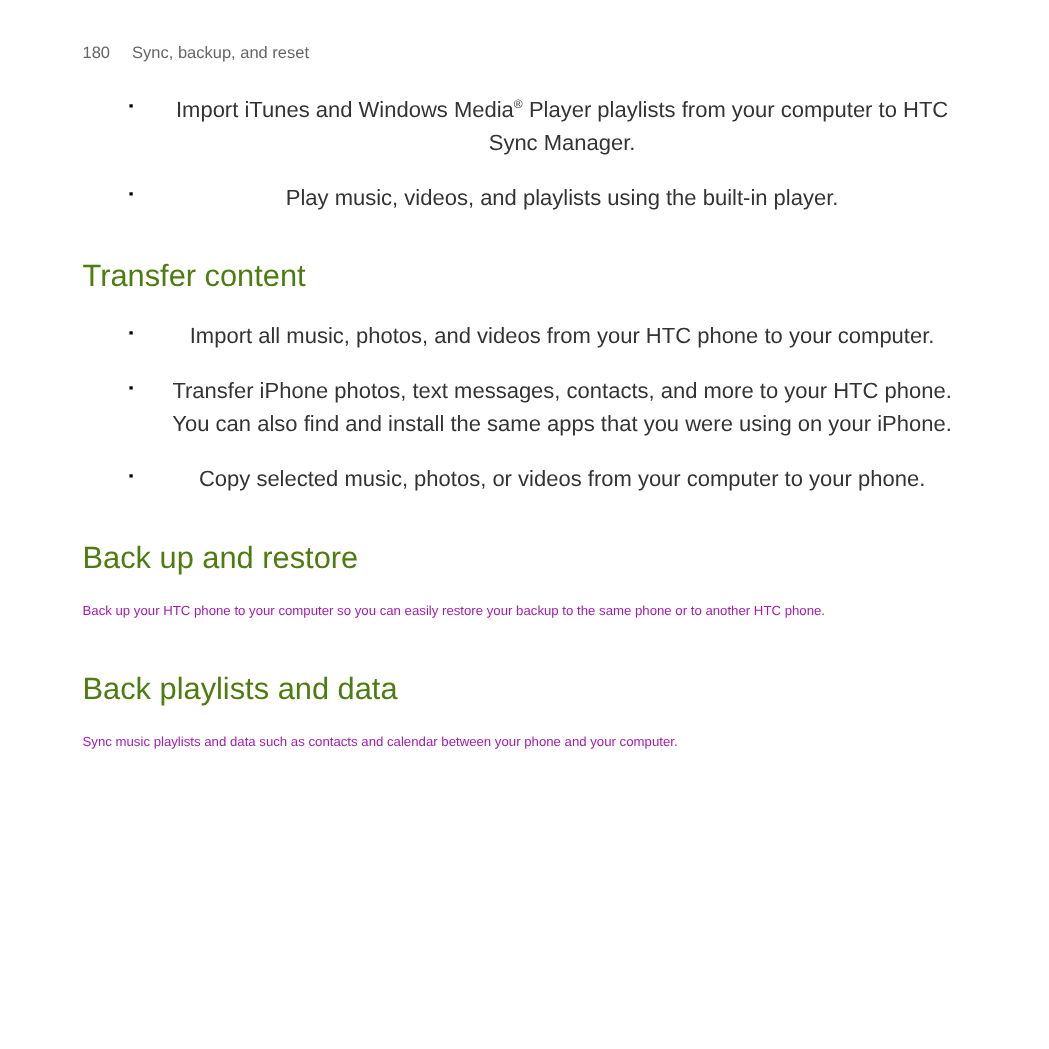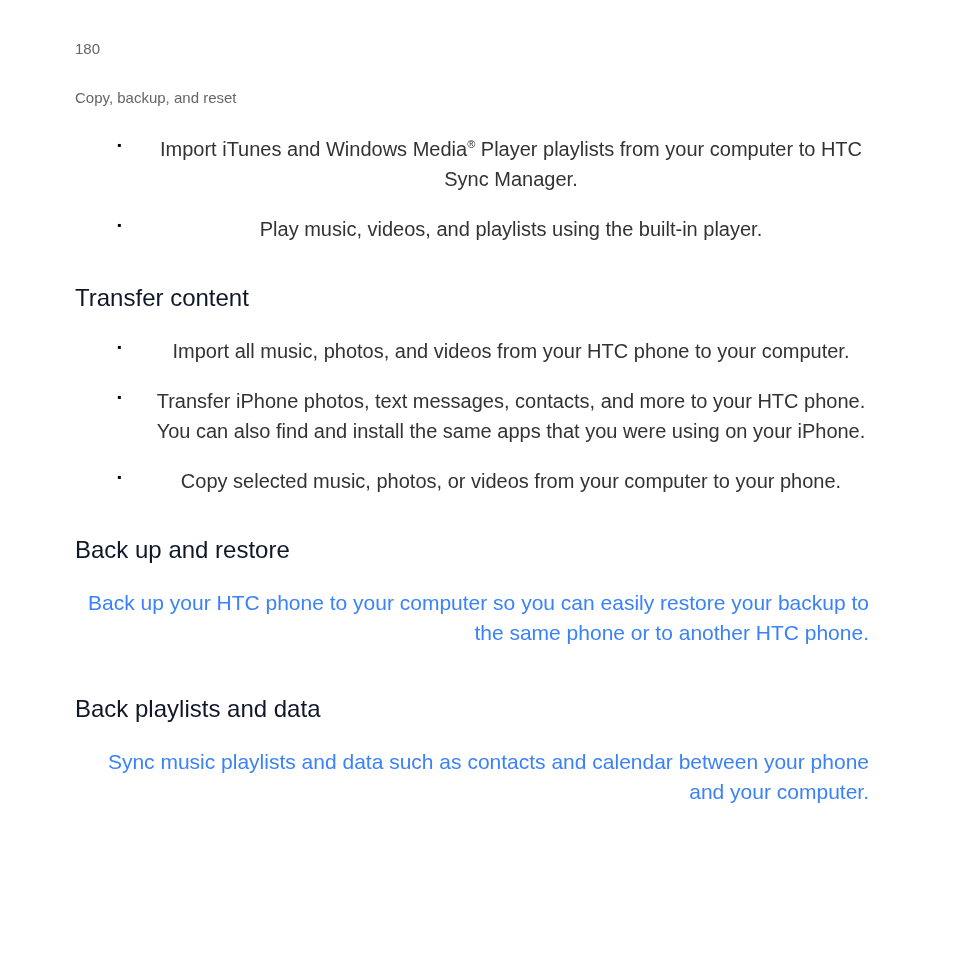--- a/index.html
+++ b/index.html
@@ -11,25 +11,24 @@
       width: 954px;
       height: 954px;
       background: #ffffff;
       font-family: -apple-system, BlinkMacSystemFont, "Segoe UI", Helvetica, Arial, sans-serif;
       color: #333333;
       padding: 40px 75px 40px 75px;
     }
     .header {
       display: flex;
       align-items: baseline;
-      gap: 32px;
+      gap: 20px;
       margin-bottom: 28px;
       font-size: 15px;
       color: #666666;
-      flex-direction: column;
     }
     .page-number {
       color: #666666;
     }
     .header-title {
       color: #666666;
     }
     ul {
       list-style: none;
       padding-left: 78px;
@@ -46,48 +45,47 @@
     }
     ul li::before {
       content: "▪";
       position: absolute;
       left: -36px;
       top: 2px;
       font-size: 12px;
       color: #000000;
     }
     .section-heading {
-      font-size: 24px;
+      font-size: 28px;
       font-weight: 400;
-      color: #0f172a;
+      color: #4d7c0f;
       margin-bottom: 24px;
       margin-top: 12px;
     }
     .section-text {
-      font-size: 21px;
+      font-size: 12px;
       line-height: 1.45;
-      color: #3b82f6;
+      color: #a21caf;
       margin-bottom: 46px;
       padding-right: 10px;
-      text-align: right;
     }
     .sup {
       font-size: 11px;
       vertical-align: super;
     }
     .section-container {
       margin-bottom: 0;
     }
   </style>
 </head>
 <body>
 
 <div class="header">
   <span class="page-number">180</span>
-  <span class="header-title">Copy, backup, and reset</span>
+  <span class="header-title">Sync, backup, and reset</span>
 </div>
 
 <ul>
   <li>
     <span>Import iTunes and Windows Media</span><span class="sup">®</span><span> Player playlists from your computer to HTC Sync Manager.</span>
   </li>
   <li>Play music, videos, and playlists using the built-in player.</li>
 </ul>
 
 <div class="section-container">

